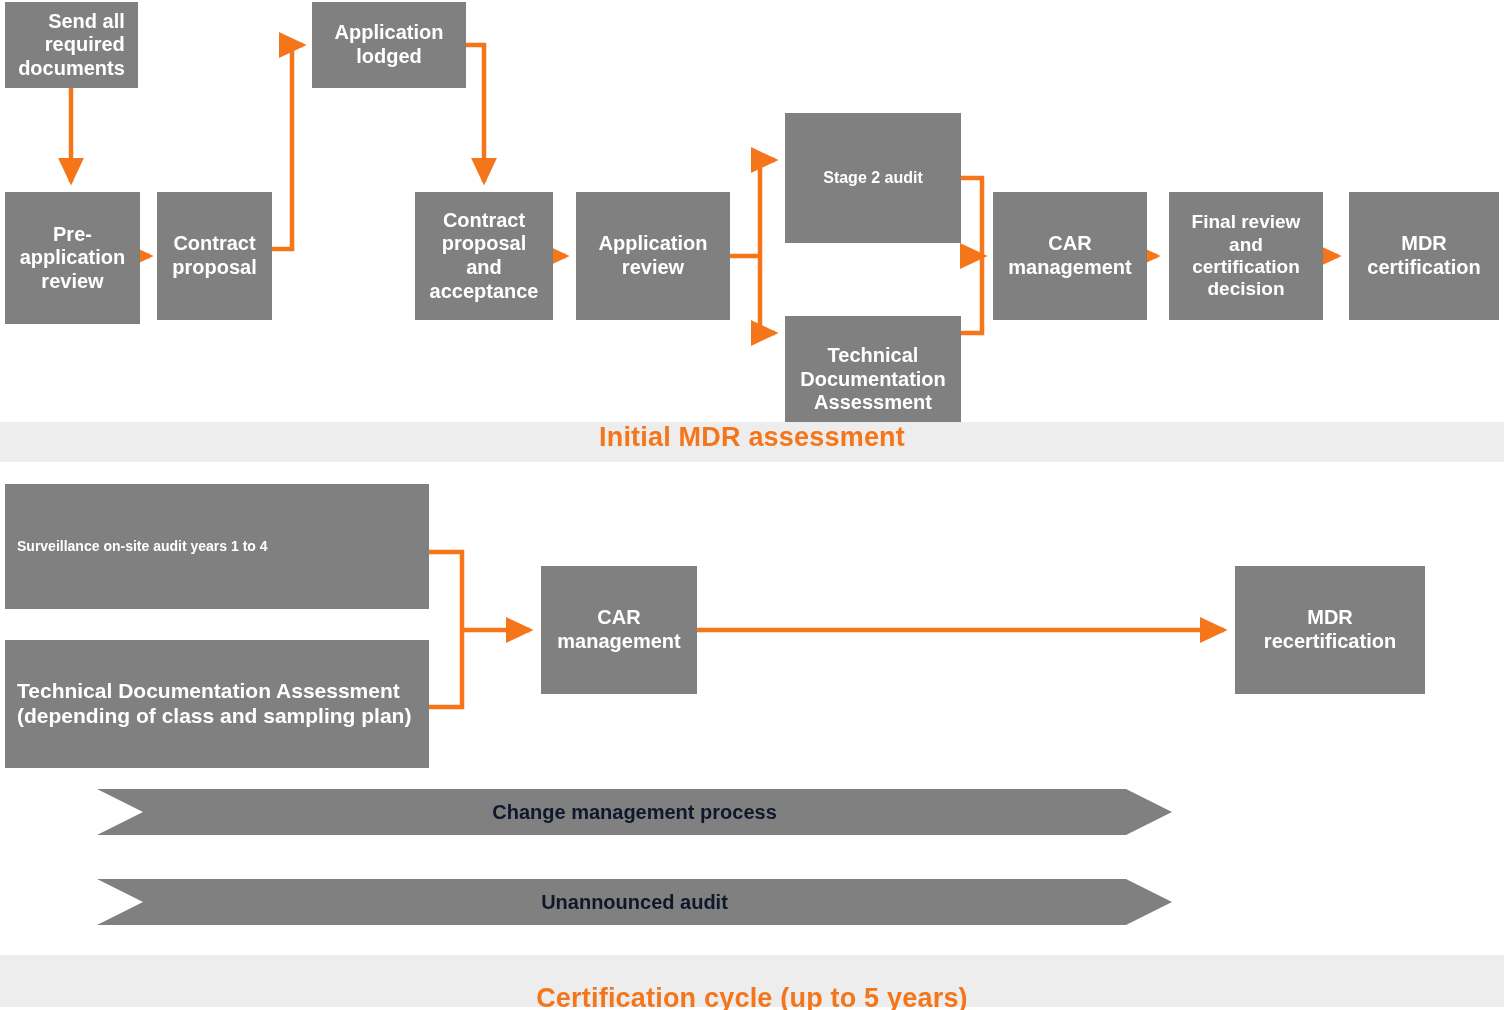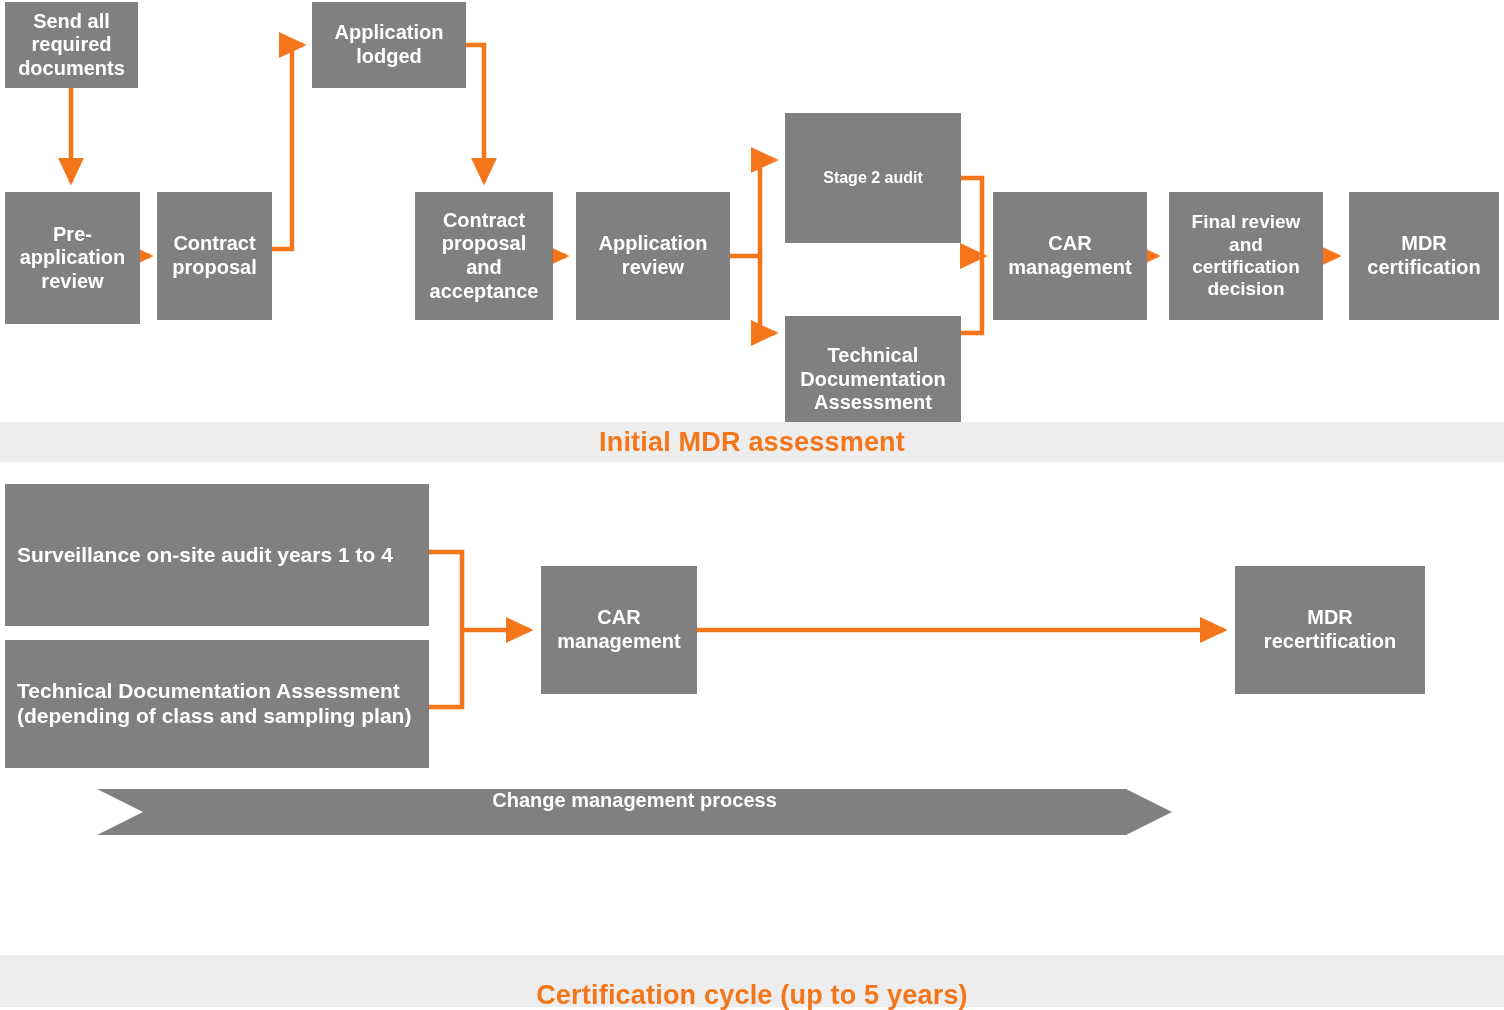--- a/index.html
+++ b/index.html
@@ -34,34 +34,34 @@
   }
   .box.left-align {
     justify-content: flex-start;
     text-align: left;
     padding-left: 12px;
   }
   .band {
     position: absolute;
     background: #ededed;
     display: flex;
-    align-items: center;
     justify-content: center;
   }
   .band-label {
     color: #F5761A;
     font-weight: bold;
     letter-spacing: 0.2px;
   }
   .chevron {
     position: absolute;
     background: #808080;
-    color: #ffffff;
+    color: #0f172a;
     font-weight: bold;
     display: flex;
+    align-items: center;
     justify-content: center;
     text-align: center;
     clip-path: polygon(0% 0%, calc(100% - 46px) 0%, 100% 50%, calc(100% - 46px) 100%, 0% 100%, 46px 50%);
   }
   svg.connectors {
     position: absolute;
     left: 0;
     top: 0;
     width: 1504px;
     height: 1010px;
@@ -103,21 +103,21 @@
 
       <path d="M1323,256 L1338,256" marker-end="url(#ah)"></path>
 
       <path d="M429,552 L462,552 L462,707 L429,707"></path>
       <path d="M462,630 L530,630" marker-end="url(#ah)"></path>
 
       <path d="M697,630 L1224,630" marker-end="url(#ah)"></path>
     </g>
   </svg>
 
-  <div class="box" style="left:5px; top:2px; width:133px; height:86px; font-size:20px;">Send all
+  <div class="box" style="left:5px; top:2px; width:133px; height:86px; font-size:20px;text-align:right;">Send all
 required
 documents</div>
 
   <div class="box" style="left:5px; top:192px; width:135px; height:132px; font-size:20px;">Pre-
 application
 review</div>
 
   <div class="box" style="left:157px; top:192px; width:115px; height:128px; font-size:20px;">Contract
 proposal</div>
 
@@ -146,34 +146,37 @@
 certification
 decision</div>
 
   <div class="box" style="left:1349px; top:192px; width:150px; height:128px; font-size:20px;">MDR
 certification</div>
 
   <div class="band" style="left:0px; top:422px; width:1504px; height:40px;">
     <span class="band-label" style="font-size:27px;">Initial MDR assessment</span>
   </div>
 
-  <div class="box left-align" style="left:5px; top:484px; width:424px; height:142px; font-size:21px;padding-left:12px;">Surveillance on-site audit years 1 to 4</div>
+  <div class="box left-align" style="left:5px; top:484px; width:424px; height:125px; font-size:14px;padding-left:12px;">Surveillance on-site audit years 1 to 4</div>
 
   <div class="box left-align" style="left:5px; top:640px; width:424px; height:128px; font-size:21px;">Technical Documentation Assessment
 (depending of class and sampling plan)</div>
 
   <div class="box" style="left:541px; top:566px; width:156px; height:128px; font-size:20px;">CAR
 management</div>
 
   <div class="box" style="left:1235px; top:566px; width:190px; height:128px; font-size:20px;">MDR
 recertification</div>
 
   <div class="chevron" style="left:97px; top:789px; width:1075px; height:46px; font-size:20px;">
     <span>Change management process</span>
   </div>
 
 
+  <div class="chevron" style="left:97px; top:879px; width:1075px; height:46px; font-size:20px;">
+    <span>Unannounced audit</span>
+  </div>
 
   <div class="band" style="left:0px; top:955px; width:1504px; height:52px;">
     <span class="band-label" style="font-size:27px;margin-top:28px;">Certification cycle (up to 5 years)</span>
   </div>
 
 </div>
 
 </body></html>

